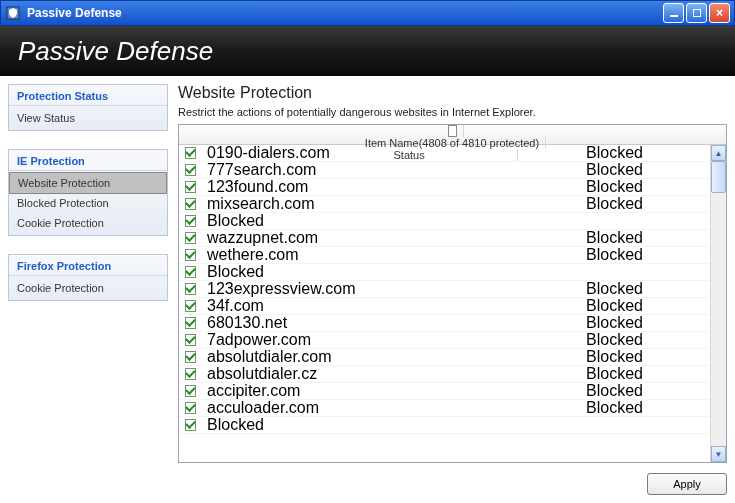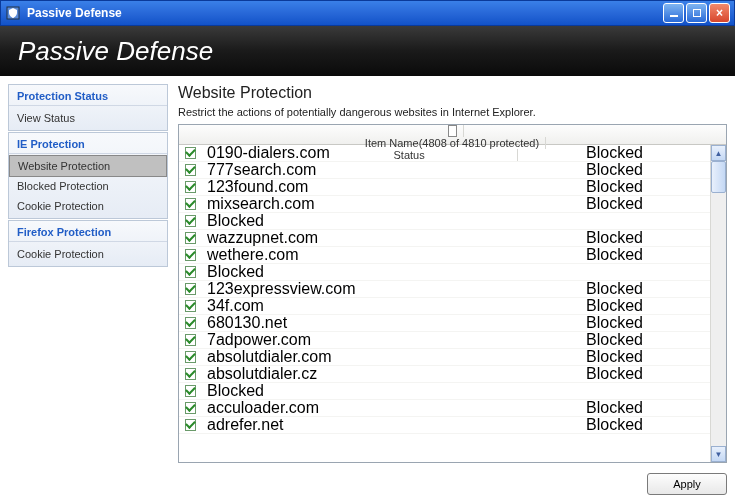--- a/index.html
+++ b/index.html
@@ -71,21 +71,21 @@
     display: flex;
     height: calc(503px - 26px - 50px);
     background: #fff;
     padding: 8px;
     gap: 10px;
   }
   .sidebar {
     width: 160px;
     display: flex;
     flex-direction: column;
-    gap: 1px;
+    gap: 18px;
   }
   .sidegroup {
     border: 1px solid #bcc8d8;
     background: linear-gradient(to bottom, #f7f9fc 0%, #e6ecf5 100%);
   }
   .sidegroup-title {
     color: #215dc6;
     font-weight: bold;
     font-size: 11px;
     padding: 5px 8px 3px 8px;
@@ -384,34 +384,34 @@
               <div class="cell cell-check">
                 <div class="chk"></div>
               </div>
               <div class="cell cell-name">absolutdialer.cz</div>
               <div class="cell cell-status">Blocked</div>
             </div>
             <div class="row">
               <div class="cell cell-check">
                 <div class="chk"></div>
               </div>
+              <div class="cell cell-name">accipiter.com</div>
               <div class="cell cell-status">Blocked</div>
             </div>
             <div class="row">
               <div class="cell cell-check">
                 <div class="chk"></div>
               </div>
               <div class="cell cell-name">acculoader.com</div>
               <div class="cell cell-status">Blocked</div>
             </div>
             <div class="row">
               <div class="cell cell-check">
                 <div class="chk"></div>
               </div>
-              <div class="cell cell-name">adrefer.net</div>
               <div class="cell cell-status">Blocked</div>
             </div>
           </div>
         <div class="scrollbar">
           <div class="sb-btn">▲</div>
           <div class="sb-track">
             <div class="sb-thumb"></div>
           </div>
           <div class="sb-btn">▼</div>
         </div>

